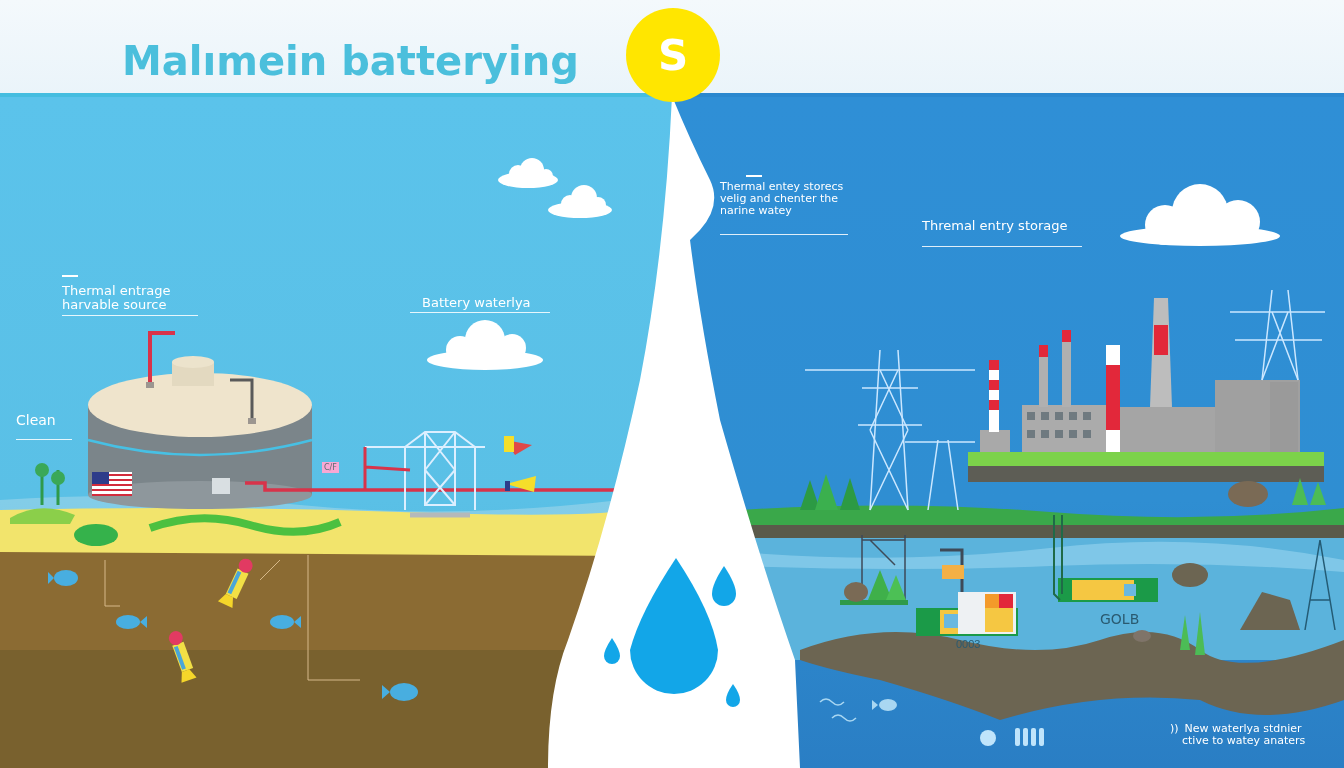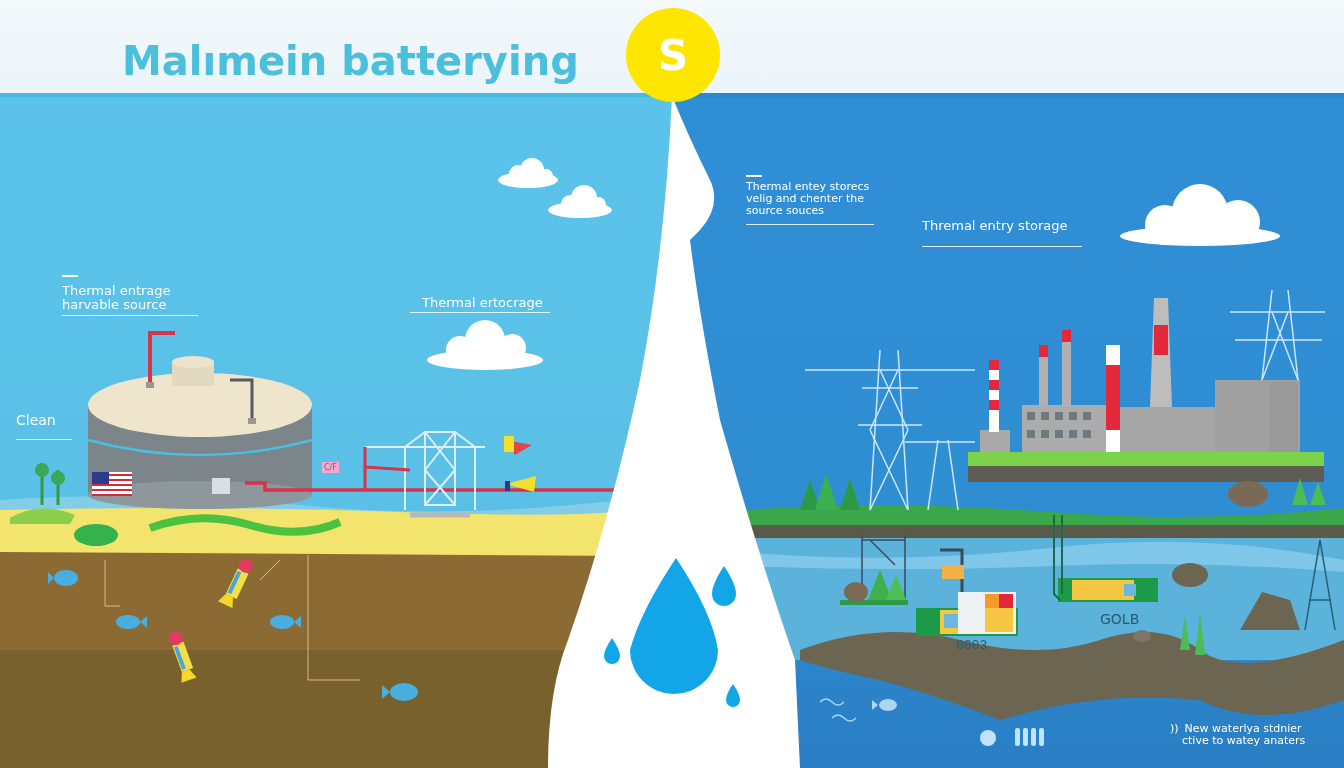--- a/index.html
+++ b/index.html
@@ -274,33 +274,33 @@
 
 <div class="sun">
   <span>S</span>
 </div>
 
 <div class="dash" style="left:62px; top:275px; width:16px;"></div>
 <div class="abs lbl uline" style="left:62px; top:284px; width:136px; padding-bottom:3px;">
   <div>Thermal entrage</div>
   <div>harvable source</div>
 </div>
-<div class="abs lbl uline" style="left:410px; top:296px; width:140px; padding-left:12px; padding-bottom:2px;">Thermal ertocrage</div>
+<div class="abs lbl uline" style="left:410px; top:296px; width:140px; padding-left:12px; padding-bottom:2px;">Battery waterlya</div>
 <div class="abs lbl uline" style="left:16px; top:413px; width:56px; font-size:14px; padding-bottom:12px;">Clean</div>
 <div class="abs" style="left:322px; top:462px; font-size:8px; color:#5c6c70; background:#f9a8d4; padding:1px 2px; font-family:'DejaVu Sans',sans-serif;">C/F</div>
 
 <div class="dash" style="left:746px; top:175px; width:16px;"></div>
-<div class="abs lbl uline" style="left:746px; top:181px; width:128px; font-size:11px; line-height:12px; padding-bottom:7px;">
+<div class="abs lbl uline" style="left:720px; top:181px; width:128px; font-size:11px; line-height:12px; padding-bottom:17px;">
   <div>Thermal entey storecs</div>
   <div>velig and chenter the</div>
-  <div>source souces</div>
+  <div>narine watey</div>
 </div>
 <div class="abs lbl uline" style="left:922px; top:219px; width:160px; padding-bottom:13px;">Thremal entry storage</div>
 
-<div class="abs" style="left:956px; top:638px; font-size:13px; color:#2a5a70; font-family:Liberation Mono, monospace;">0003</div>
+<div class="abs" style="left:956px; top:638px; font-size:11px; color:#2a5a70; font-family:Liberation Sans, sans-serif;">0003</div>
 <div class="abs" style="left:1100px; top:611px; font-size:14px; color:#2a5a70; font-family:'DejaVu Sans',sans-serif;">GOLB</div>
 
 <div class="abs lbl" style="left:1170px; top:723px; font-size:11px; line-height:12px;">
   <div style="display:flex; gap:6px;">
     <span>))</span>
     <span>New waterlya stdnier</span>
   </div>
   <div style="padding-left:12px;">ctive to watey anaters</div>
 </div>
 

